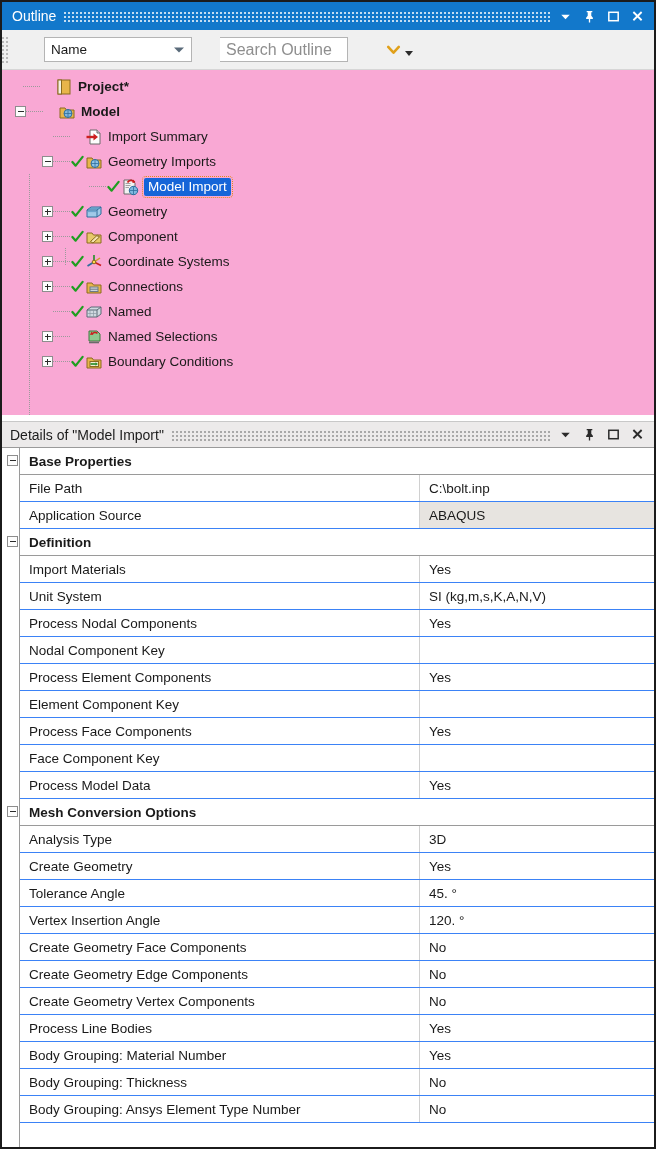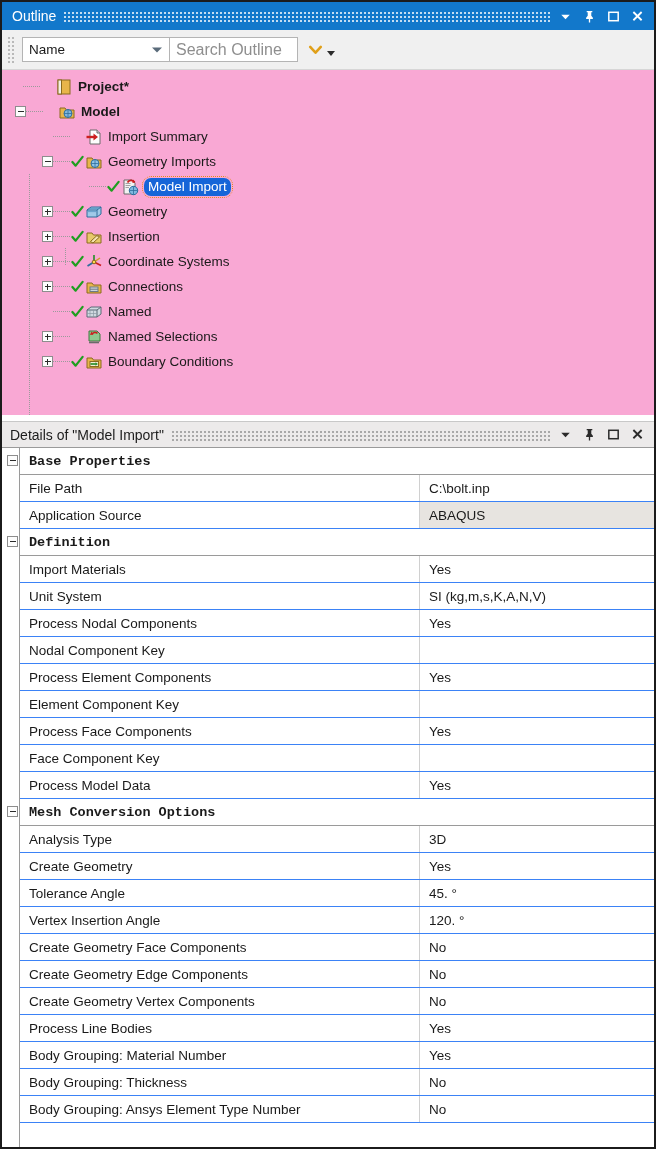--- a/index.html
+++ b/index.html
@@ -44,22 +44,23 @@
     background-position: 0 2px;
   }
   .tb-icons { display: flex; align-items: center; gap: 9px; padding-right: 3px; }
   .tb-ico { width: 15px; height: 15px; display:block; }
 
   .toolbar {
     height: 40px; min-height: 40px;
     background: #f0f0f0;
     border-bottom: 1px solid #d6d6d6;
     display: flex; align-items: center;
-    padding-left: 6px;
-    box-sizing: border-box;
+    padding-left: 0;
+    box-sizing: border-box;
+    gap: 28px;
   }
   .tool-grip {
     width: 8px; height: 26px; margin-right: 6px;
     background-image: radial-gradient(circle at 1px 1px, #b9b9b9 0.9px, transparent 1.1px);
     background-size: 4px 4px;
   }
   .combo {
     width: 148px; height: 25px;
     background: #ffffff; border: 1px solid #b4b4b4;
     display: flex; align-items: center;
@@ -141,21 +142,21 @@
     background-size: 1px 2px;
   }
   .check { width: 13px; height: 13px; flex: 0 0 auto; margin-right: 1px; display:block; }
   .check-space { width: 14px; flex: 0 0 auto; }
   .sel {
     background: #1565d8;
     color: #ffffff !important;
     padding: 1px 4px 2px 4px;
     outline: 1px dotted #e08a1e;
     outline-offset: 1px;
-    border-radius: 7px;
+    border-radius: 2px;
   }
 
   
   .splitter { height: 6px; background: #ffffff; flex: 0 0 auto; }
 
   
   .details-title {
     height: 26px; min-height: 26px;
     background: #eceaea;
     border-top: 1px solid #c8c8c8;
@@ -188,21 +189,21 @@
     height: 27px;
     display: flex;
     border-bottom: 1px solid #3b82f6;
     box-sizing: border-box;
     position: relative;
   }
   .row.section {
     background: #ffffff;
     border-bottom: 1px solid #9a9a9a;
   }
-  .row.section .cell-name { font-weight: bold; font-family: Liberation Mono, monospace; }
+  .row.section .cell-name { font-weight: bold; }
   .cell-name {
     width: 400px; flex: 0 0 auto;
     display: flex; align-items: center;
     padding-left: 9px;
     box-sizing: border-box;
     border-right: 1px solid #d0d0d0;
     font-size: 13.5px;
   }
   .row.section .cell-name { border-right: none; width: auto; flex: 1 1 auto; }
   .cell-val {
@@ -357,21 +358,21 @@
           <div class="expander plus"></div>
           <div class="dots"></div>
           <svg class="check" viewBox="0 0 14 14">
             <path d="M1.5 7.5 L5 11.5 L12.5 2" stroke="#1f9e1f" stroke-width="2.4" fill="none" stroke-linecap="round" stroke-linejoin="round"></path>
           </svg>
           <svg class="ticon" viewBox="0 0 18 18">
             <path d="M2 5 H7 L8.5 7 H16 V15 H2 Z" fill="#e8c96a" stroke="#8a6a1e"></path>
             <path d="M5.5 13.5 L12.5 7 L14.5 9 L8 15 Z" fill="#f6e3b0" stroke="#8a6a1e"></path>
             <path d="M12 7.5 L14 9.5" stroke="#8a6a1e"></path>
           </svg>
-          <span class="tlabel">Insertion</span>
+          <span class="tlabel">Component</span>
         </div>
         <div class="tnode">
           <div style="width:40px;flex:0 0 auto"></div>
           <div class="expander plus"></div>
           <div class="dots"></div>
           <svg class="check" viewBox="0 0 14 14">
             <path d="M1.5 7.5 L5 11.5 L12.5 2" stroke="#1f9e1f" stroke-width="2.4" fill="none" stroke-linecap="round" stroke-linejoin="round"></path>
           </svg>
           <svg class="ticon" viewBox="0 0 18 18">
             <path d="M9 9 L9 2" stroke="#2f8f2f" stroke-width="1.7"></path>

